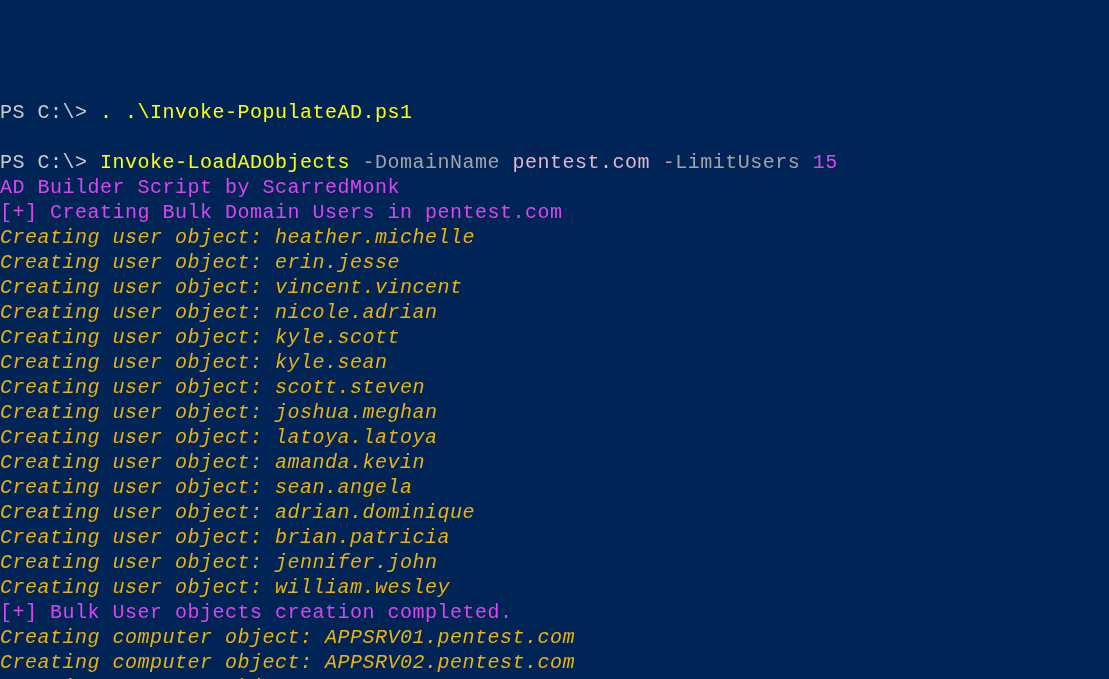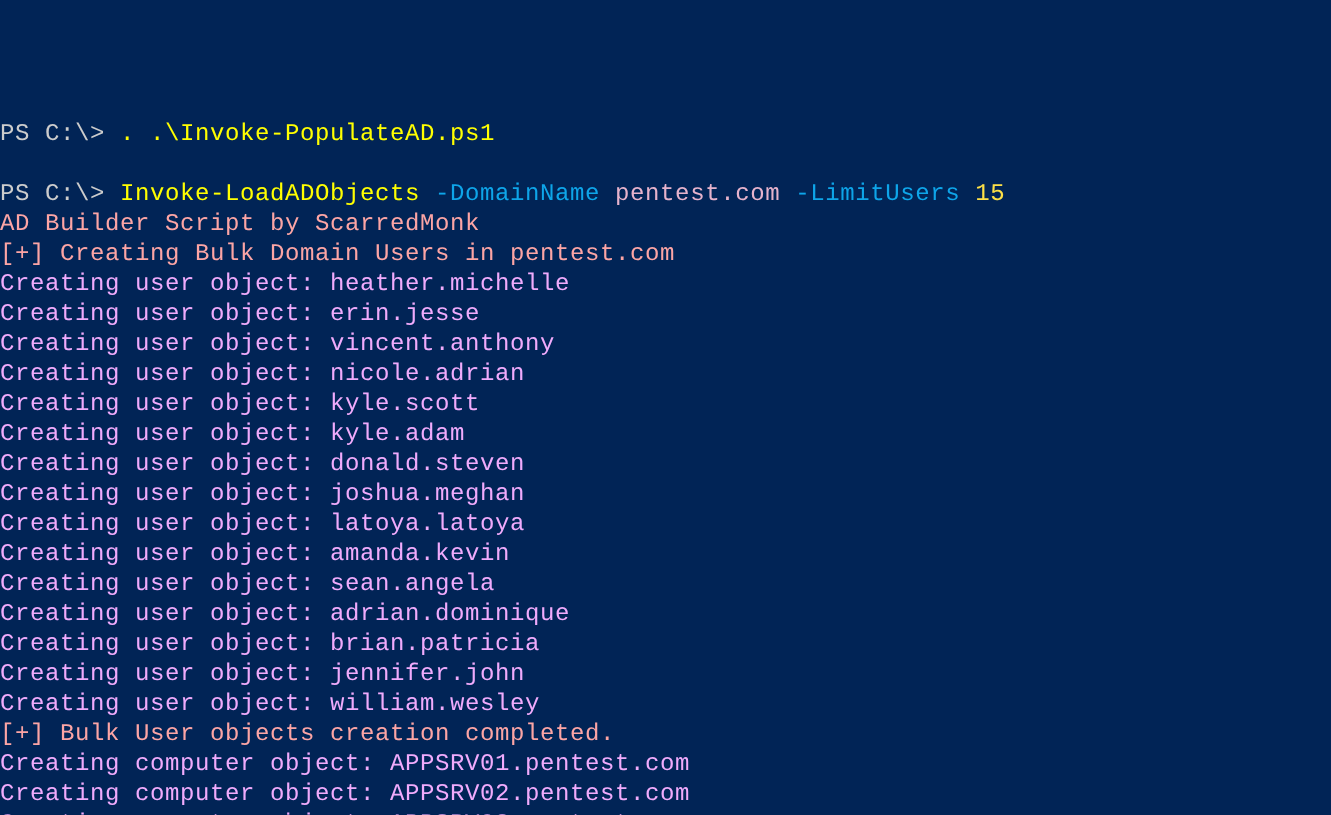--- a/index.html
+++ b/index.html
@@ -23,52 +23,53 @@
     .terminal {
       padding: 0;
     }
     .prompt-ps {
       color: #cccccc;
     }
     .cmd-yellow {
       color: #ffff00;
     }
     .param-gray {
-      color: #0ea5e9;
+      color: #a3a3a3;
     }
     .arg-pink {
       color: #e6b3cc;
     }
     .arg-white {
-      color: #fde047;
+      color: #d946ef;
     }
     .out-green {
-      color: #fca5a5;
+      color: #d946ef;
     }
     .out-white {
-      color: #f0abfc;
+      color: #eab308;
+      font-style: italic;
     }
   </style>
 </head>
 <body>
 
 
 
 <div class="terminal"><span class="prompt-ps"><span>PS C:\&gt; </span><span class="cmd-yellow">. .\Invoke-PopulateAD.ps1</span></span>
 
 <span class="prompt-ps"><span>PS C:\&gt; </span><span class="cmd-yellow">Invoke-LoadADObjects</span><span class="param-gray"> -DomainName</span><span class="arg-pink"> pentest.com</span><span class="param-gray"> -LimitUsers</span><span class="arg-white"> 15</span></span>
 <span class="out-green">AD Builder Script by ScarredMonk</span>
 <span class="out-green">[+] Creating Bulk Domain Users in pentest.com</span>
 <span class="out-white"><span>Creating user object: </span><span>heather.michelle</span></span>
 <span class="out-white"><span>Creating user object: </span><span>erin.jesse</span></span>
-<span class="out-white"><span>Creating user object: </span><span>vincent.anthony</span></span>
+<span class="out-white"><span>Creating user object: </span><span>vincent.vincent</span></span>
 <span class="out-white"><span>Creating user object: </span><span>nicole.adrian</span></span>
 <span class="out-white"><span>Creating user object: </span><span>kyle.scott</span></span>
-<span class="out-white"><span>Creating user object: </span><span>kyle.adam</span></span>
-<span class="out-white"><span>Creating user object: </span><span>donald.steven</span></span>
+<span class="out-white"><span>Creating user object: </span><span>kyle.sean</span></span>
+<span class="out-white"><span>Creating user object: </span><span>scott.steven</span></span>
 <span class="out-white"><span>Creating user object: </span><span>joshua.meghan</span></span>
 <span class="out-white"><span>Creating user object: </span><span>latoya.latoya</span></span>
 <span class="out-white"><span>Creating user object: </span><span>amanda.kevin</span></span>
 <span class="out-white"><span>Creating user object: </span><span>sean.angela</span></span>
 <span class="out-white"><span>Creating user object: </span><span>adrian.dominique</span></span>
 <span class="out-white"><span>Creating user object: </span><span>brian.patricia</span></span>
 <span class="out-white"><span>Creating user object: </span><span>jennifer.john</span></span>
 <span class="out-white"><span>Creating user object: </span><span>william.wesley</span></span>
 <span class="out-green">[+] Bulk User objects creation completed.</span>
 <span class="out-white"><span>Creating computer object: </span><span>APPSRV01.pentest.com</span></span>

